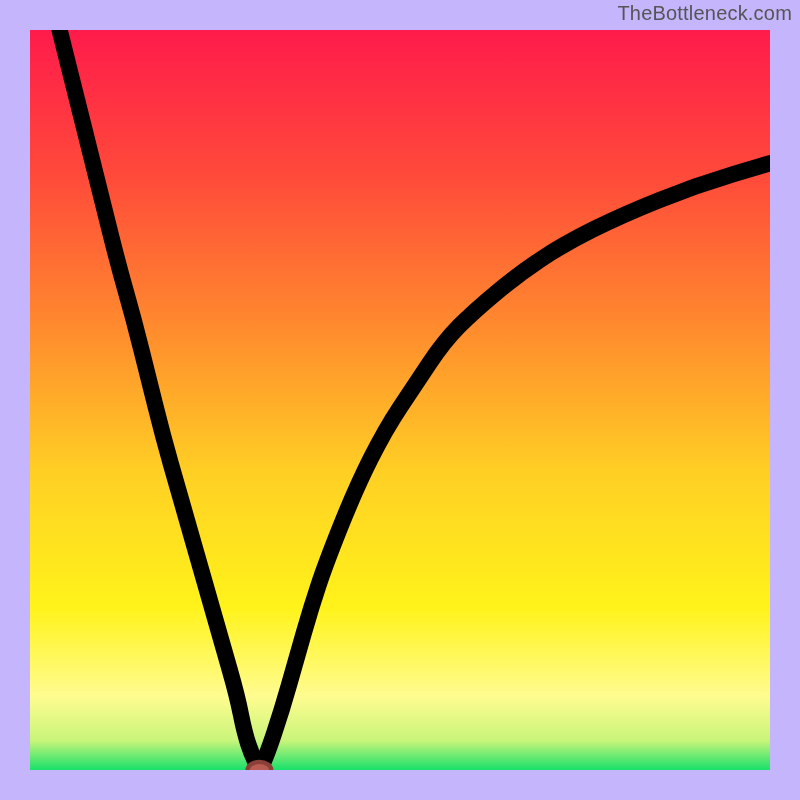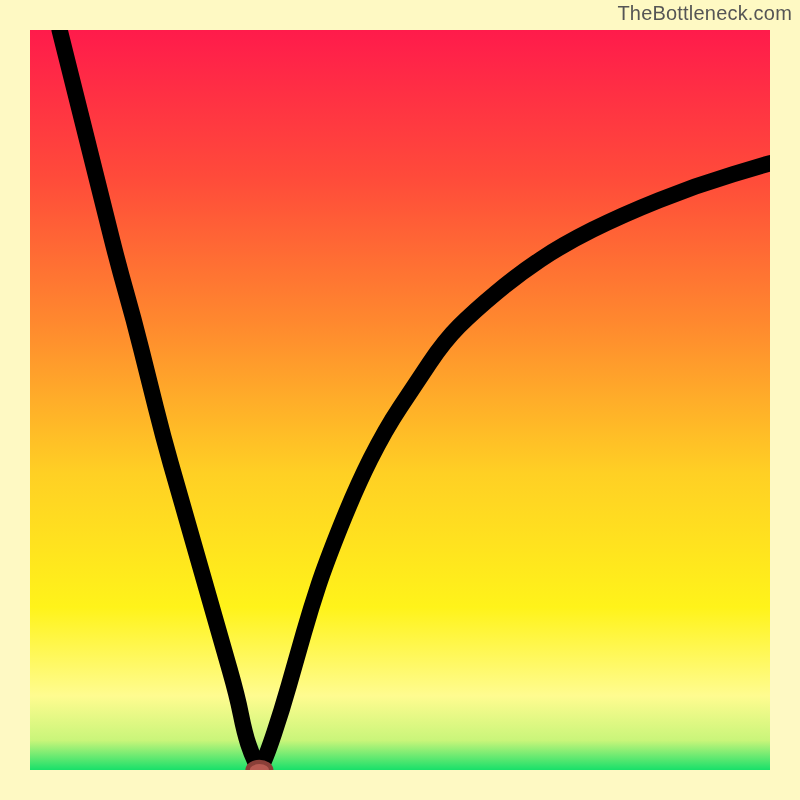--- a/index.html
+++ b/index.html
@@ -8,21 +8,21 @@
     width: 800px;
     height: 800px;
     background: #000;
     font-family: Arial, Helvetica, sans-serif;
     overflow: hidden;
   }
   .frame {
     position: relative;
     width: 800px;
     height: 800px;
-    background: #fef9c3;
+    background: #c4b5fd;
   }
   .watermark {
     position: absolute;
     top: 2px;
     right: 8px;
     color: #555;
     font-size: 20px;
     font-weight: 400;
     letter-spacing: 0.2px;
     z-index: 10;

